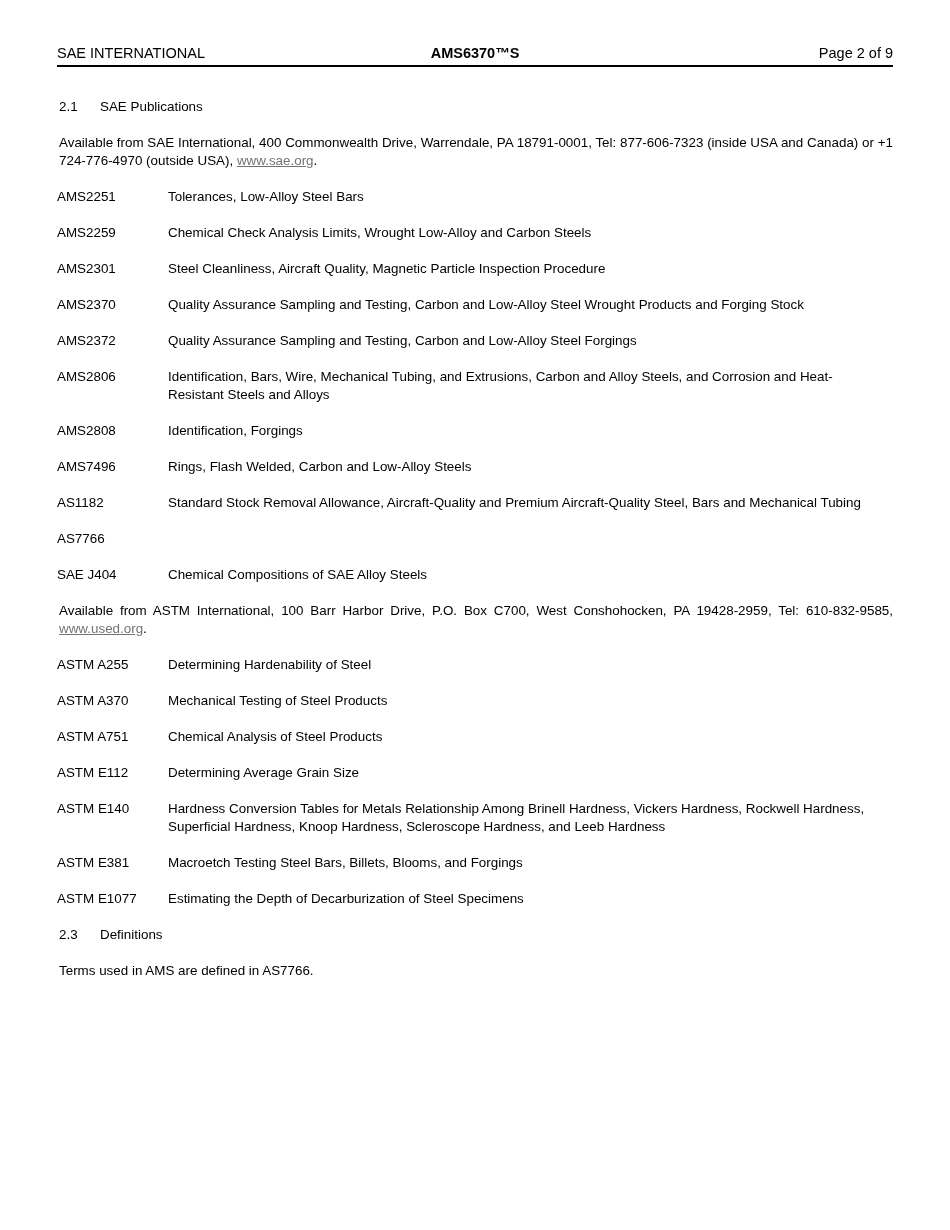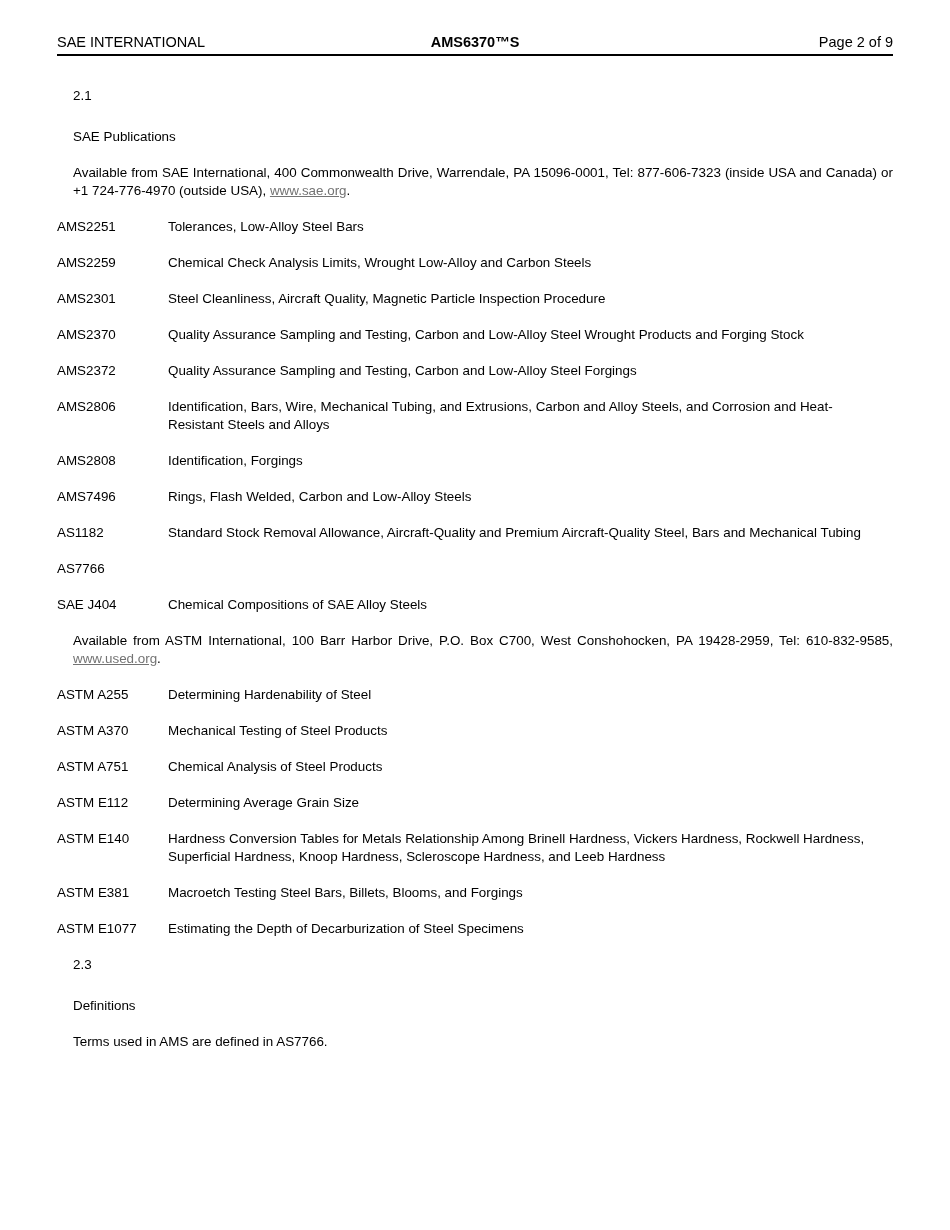--- a/index.html
+++ b/index.html
@@ -8,42 +8,42 @@
     height: 1230px;
     background: #ffffff;
     color: #000000;
     font-family: "Liberation Sans", sans-serif;
     overflow: hidden;
   }
   .page {
     box-sizing: border-box;
     width: 950px;
     height: 949px;
-    padding: 34px 57px 0 57px;
+    padding: 45px 57px 0 57px;
   }
   
   .doc-header {
     display: flex;
     align-items: baseline;
     border-bottom: 2px solid #000000;
     padding-bottom: 3px;
     font-size: 14.5px;
     line-height: 17px;
   }
   .h-left   { flex: 1 1 0; text-align: left; }
   .h-center { flex: 1 1 0; text-align: center; font-weight: bold; }
   .h-right  { flex: 1 1 0; text-align: right; }
   
   main {
     display: block;
     margin-top: 31px;
     font-size: 13.4px;
     line-height: 18px;
   }
-  .block { margin: 0 0 18px 16px; flex-direction: column; }
+  .block { margin: 0 0 18px 2px; }
   .sec-heading { display: flex; }
   .sec-heading .h-num { width: 41px; flex: 0 0 41px; }
   .intro { text-align: justify; }
   .pub-row { display: flex; margin: 0 12px 18px 0; }
   .pub-code { width: 111px; flex: 0 0 111px; }
   .pub-title { flex: 1 1 auto; }
   
   #sae-rows .pub-row:nth-child(9) .pub-title { text-align: justify; }
   a.link { color: #737373; text-decoration: underline; cursor: pointer; }
 </style>
@@ -58,21 +58,21 @@
     <span class="h-right">Page 2 of 9</span>
   </header>
 
   <main>
 
     <div class="sec-heading block">
       <span class="h-num">2.1</span>
       <span class="h-title">SAE Publications</span>
     </div>
 
-    <p class="intro block"><span>Available from SAE International, 400 Commonwealth Drive, Warrendale, PA 15096-0001, Tel: 877-606-7323 (inside USA and Canada) or +1 724-776-4970 (outside USA), </span><a class="link" href="#">www.sae.org</a><span>.</span></p>
+    <p class="intro block"><span>Available from SAE International, 400 Commonwealth Drive, Warrendale, PA 18791-0001, Tel: 877-606-7323 (inside USA and Canada) or +1 724-776-4970 (outside USA), </span><a class="link" href="#">www.sae.org</a><span>.</span></p>
 
     <div id="sae-rows">
       <div class="pub-row">
         <span class="pub-code">AMS2251</span>
         <span class="pub-title">Tolerances, Low-Alloy Steel Bars</span>
       </div>
       <div class="pub-row">
         <span class="pub-code">AMS2259</span>
         <span class="pub-title">Chemical Check Analysis Limits, Wrought Low-Alloy and Carbon Steels</span>
       </div>

